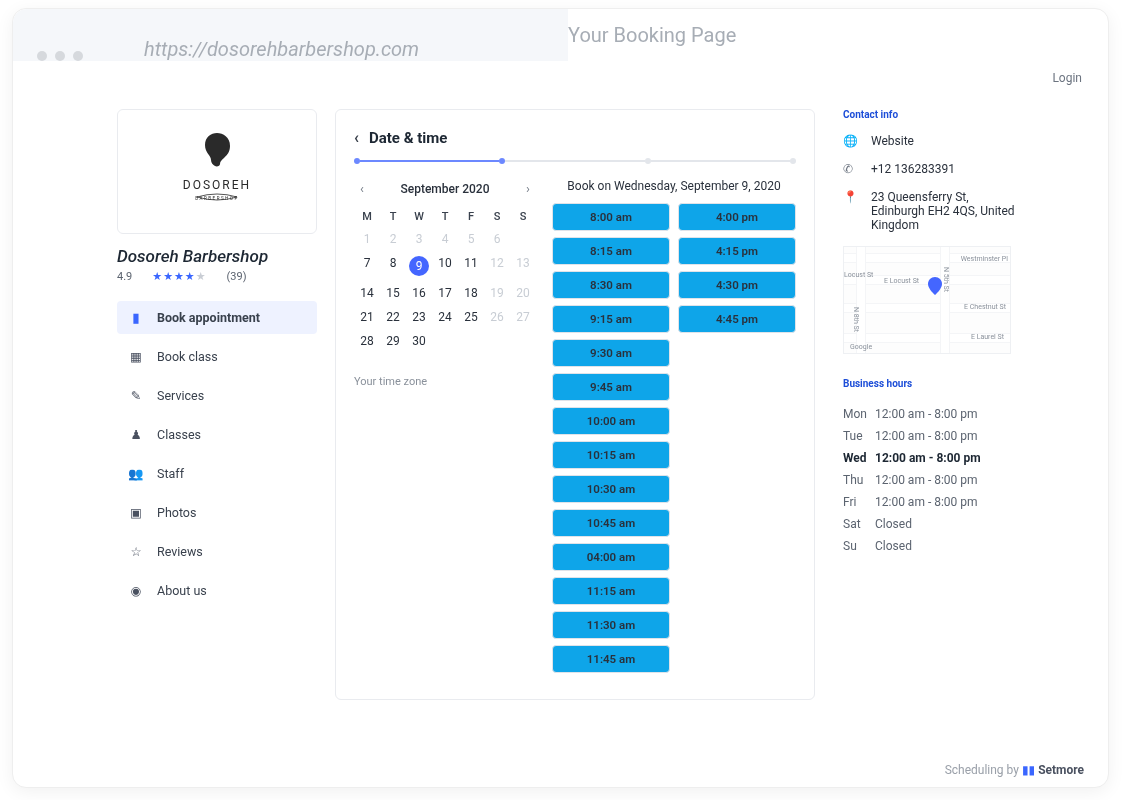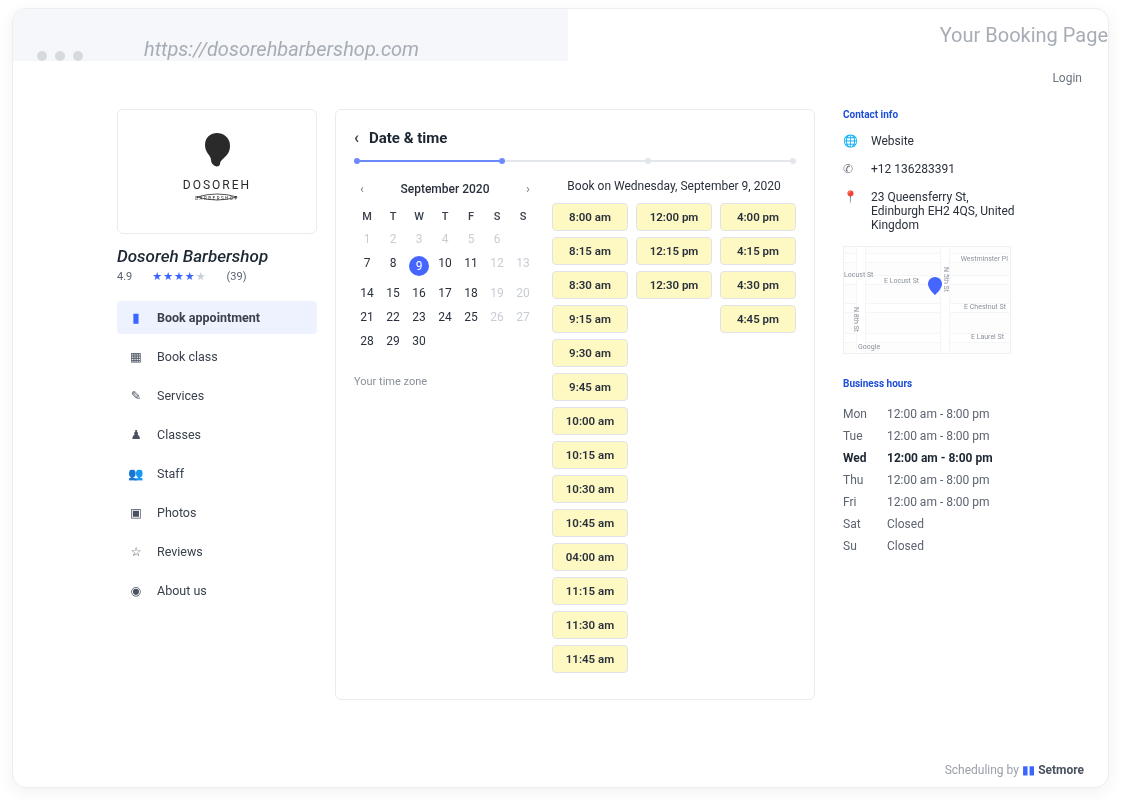--- a/index.html
+++ b/index.html
@@ -3,21 +3,21 @@
 <meta charset="utf-8">
 <style>
   * { box-sizing: border-box; margin: 0; padding: 0; font-family: -apple-system, BlinkMacSystemFont, "Segoe UI", Roboto, Arial, sans-serif; }
   body { background:#fff; width:1122px; height:800px; overflow:hidden; position:relative; }
   .window { width:1097px; height:780px; margin:8px 0 0 12px; border:1px solid #eee; border-radius:14px; overflow:hidden; position:relative; box-shadow: 0 4px 18px rgba(0,0,0,.06); background:#fff;}
   .browser-bar { height:52px; display:flex; align-items:center; }
   .addr-area { width:555px; height:52px; background:#f5f7fa; display:flex; align-items:flex-end; border-top-left-radius:14px;gap:21px;}
   .dots { display:flex; gap:8px; margin-left:24px; }
   .dot { width:10px; height:10px; border-radius:50%; background:#d6d9dd;}
   .url { margin-left:40px; color:#a7adb5; font-size:20px; font-style:italic; }
-  .tab-title { flex:1; text-align:right; color:#a7adb5; font-size:20px; }
+  .tab-title { flex:1; text-align:left; color:#a7adb5; font-size:20px; }
   .top-links { position:absolute; top:62px; right:26px; color:#6c7480; font-size:12px;}
   .layout { display:flex; gap:18px; padding: 48px 20px 0 104px; }
   
   .side { width:200px; }
   .logo-card { border:1px solid #e9ebef; border-radius:6px; height:125px; display:flex; align-items:center; justify-content:center; flex-direction:column;}
   .logo-card svg { display:block; }
   .biz-name { font-size:17px; color:#1d2733; margin-top:12px; font-weight:500;font-style:italic;}
   .rating-row { display:flex; align-items:center; gap:20px; margin-top:4px; font-size:11px; color:#5c6470;}
   .stars { color:#3a66ff; font-size:11px; letter-spacing:1px;}
   .stars .grey { color:#c9cdd4;}
@@ -45,33 +45,33 @@
   .day { padding:5px 0; font-size:12px; color:#2a313c; cursor:pointer; position:relative;}
   .day.dim { color:#c8cdd4; cursor:default;}
   .day.sel span { background:#4466ff; color:#fff; border-radius:50%; width:20px; height:20px; display:inline-flex; align-items:center; justify-content:center;}
   .tz-head { margin-top:22px; font-size:11px; color:#8a919b;}
   .tz-sel { margin-top:4px; display:flex; align-items:center; justify-content:space-between; font-size:12.5px; color:#2a313c; cursor:pointer; padding-right:2px;}
   
   .slots { flex:1;}
   .slots-title { font-size:12px; color:#2a313c; text-align:center; margin-bottom:10px;}
   .slot-cols { display:flex; gap:8px;}
   .slot-col { flex:1; display:flex; flex-direction:column; gap:6px;}
-  .slot-btn { border:1px solid #dfe3e9; border-radius:4px; padding:6px 0; font-size:11.5px; font-weight:600; color:#2a313c; text-align:center; cursor:pointer; background:#fef9c3;}
+  .slot-btn { border:1px solid #dfe3e9; border-radius:4px; padding:6px 0; font-size:11.5px; font-weight:600; color:#2a313c; text-align:center; cursor:pointer; background:#0ea5e9;}
   
   .right { width:178px; margin-left:10px;}
   .sect-title { font-size:10px; font-weight:700; color:#1d4ed8; margin-bottom:14px;}
   .contact-row { display:flex; gap:14px; font-size:12px; color:#2a313c; margin-bottom:14px; align-items:flex-start;}
   .contact-row .ci { width:14px; color:#6c7480; flex-shrink:0;}
   .map { width:168px; height:108px; border:1px solid #eef0f3; position:relative; background:#fdfdfd; overflow:hidden; margin-bottom:24px;}
   .map .road-h { position:absolute; height:10px; background:#fff; border-top:1px solid #f4f5f7; border-bottom:1px solid #f4f5f7; left:0; right:0;}
   .map .road-v { position:absolute; width:10px; background:#fff; border-left:1px solid #f4f5f7; border-right:1px solid #f4f5f7; top:0; bottom:0;}
   .map .lbl { position:absolute; font-size:7px; color:#8a919b; white-space:nowrap;}
   .map .pin { position:absolute; left:84px; top:30px; color:#4466ff;}
   .hours { font-size:12px; color:#5c6470;}
-  .hours-row { display:flex; gap:14px; padding:4px 0;}
+  .hours-row { display:flex; gap:2px; padding:4px 0;}
   .hours-row .day-l { width:30px;}
   .hours-row.bold { font-weight:700; color:#1d2733;}
   .footer { position:absolute; bottom:10px; right:24px; font-size:12px; color:#9aa0a9;}
   .footer b { color:#4a5160; font-weight:700; }
 </style>
 </head>
 <body>
 
 <div class="window">
   <div class="browser-bar">
@@ -236,25 +236,20 @@
                 <div class="slot-btn">10:00 am</div>
                 <div class="slot-btn">10:15 am</div>
                 <div class="slot-btn">10:30 am</div>
                 <div class="slot-btn">10:45 am</div>
                 <div class="slot-btn">04:00 am</div>
                 <div class="slot-btn">11:15 am</div>
                 <div class="slot-btn">11:30 am</div>
                 <div class="slot-btn">11:45 am</div>
               </div>
               <div class="slot-col">
-                <div class="slot-btn">12:00 pm</div>
-                <div class="slot-btn">12:15 pm</div>
-                <div class="slot-btn">12:30 pm</div>
-              </div>
-              <div class="slot-col">
                 <div class="slot-btn">4:00 pm</div>
                 <div class="slot-btn">4:15 pm</div>
                 <div class="slot-btn">4:30 pm</div>
                 <div class="slot-btn">4:45 pm</div>
               </div>
             </div>
         </div>
       </div>
     </div>
 
@@ -279,21 +274,21 @@
         <div class="road-h" style="top:86px;"></div>
         <div class="road-v" style="left:12px;"></div>
         <div class="road-v" style="left:96px;"></div>
         <span class="lbl" style="right:2px; top:8px;">Westminster Pl</span>
         <span class="lbl" style="left:0; top:24px;">Locust St</span>
         <span class="lbl" style="left:40px; top:30px;">E Locust St</span>
         <span class="lbl" style="left:98px; top:20px; writing-mode:vertical-rl;">N 5th St</span>
         <span class="lbl" style="right:4px; top:56px;">E Chestnut St</span>
         <span class="lbl" style="left:8px; top:60px; writing-mode:vertical-rl;">N 8th St</span>
         <span class="lbl" style="right:6px; top:86px;">E Laurel St</span>
-        <span class="lbl" style="left:14px; bottom:2px;">Google</span>
+        <span class="lbl" style="left:6px; bottom:2px;">Google</span>
         <svg class="pin" width="14" height="18" viewBox="0 0 14 18">
             <path d="M7 0C3 0 0 3 0 7c0 5 7 11 7 11s7-6 7-11C14 3 11 0 7 0z" fill="#4466ff"></path>
           </svg>
       </div>
       <div class="sect-title">Business hours</div>
       <div class="hours" id="hours">
           <div class="hours-row">
             <span class="day-l">Mon</span>
             <span>12:00 am - 8:00 pm</span>
           </div>

